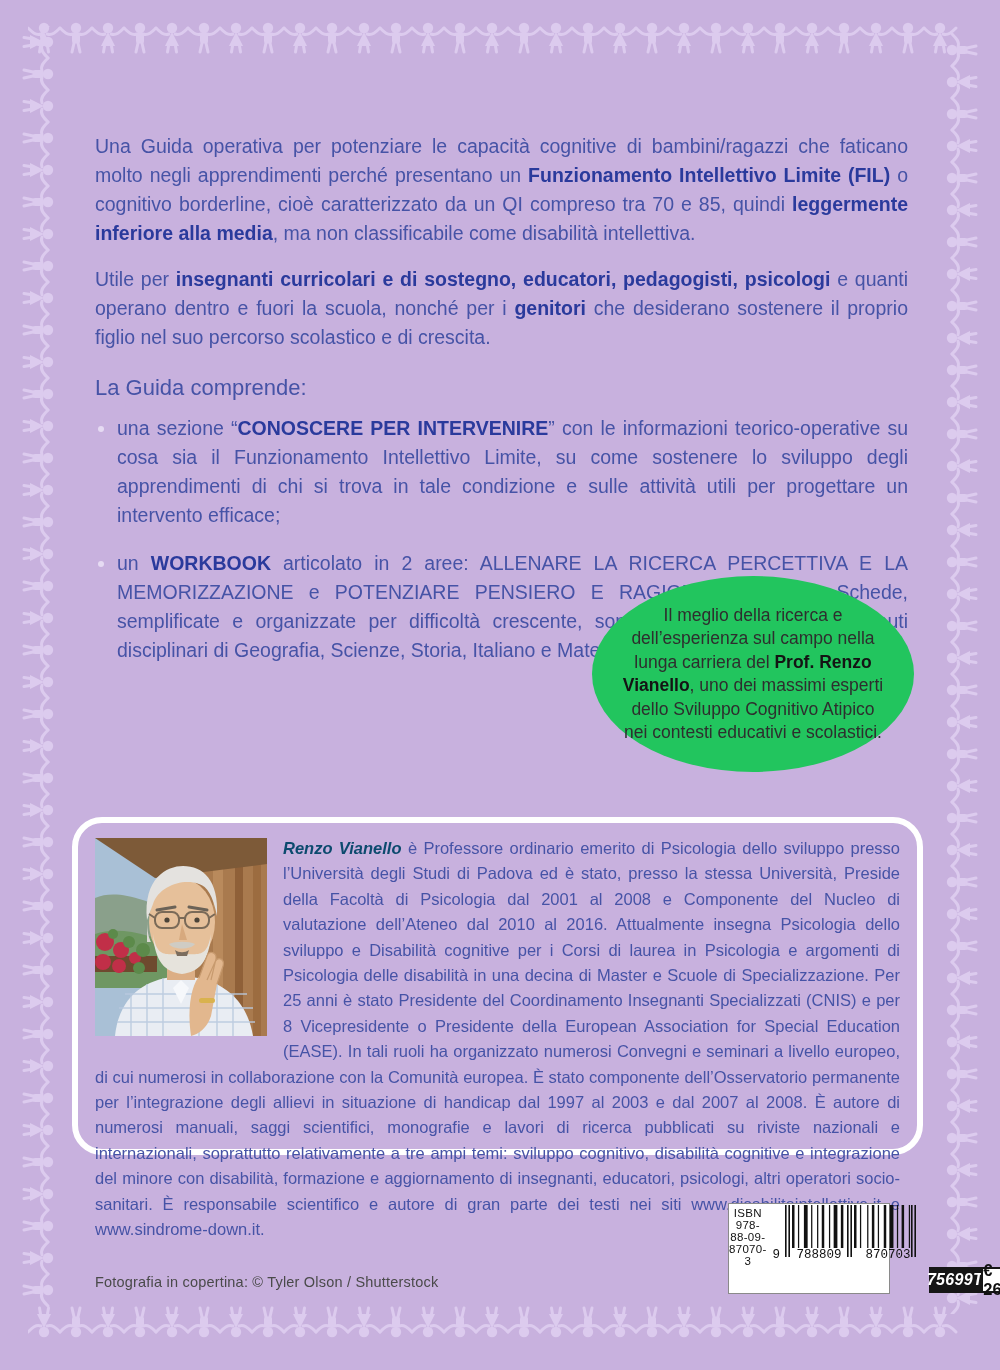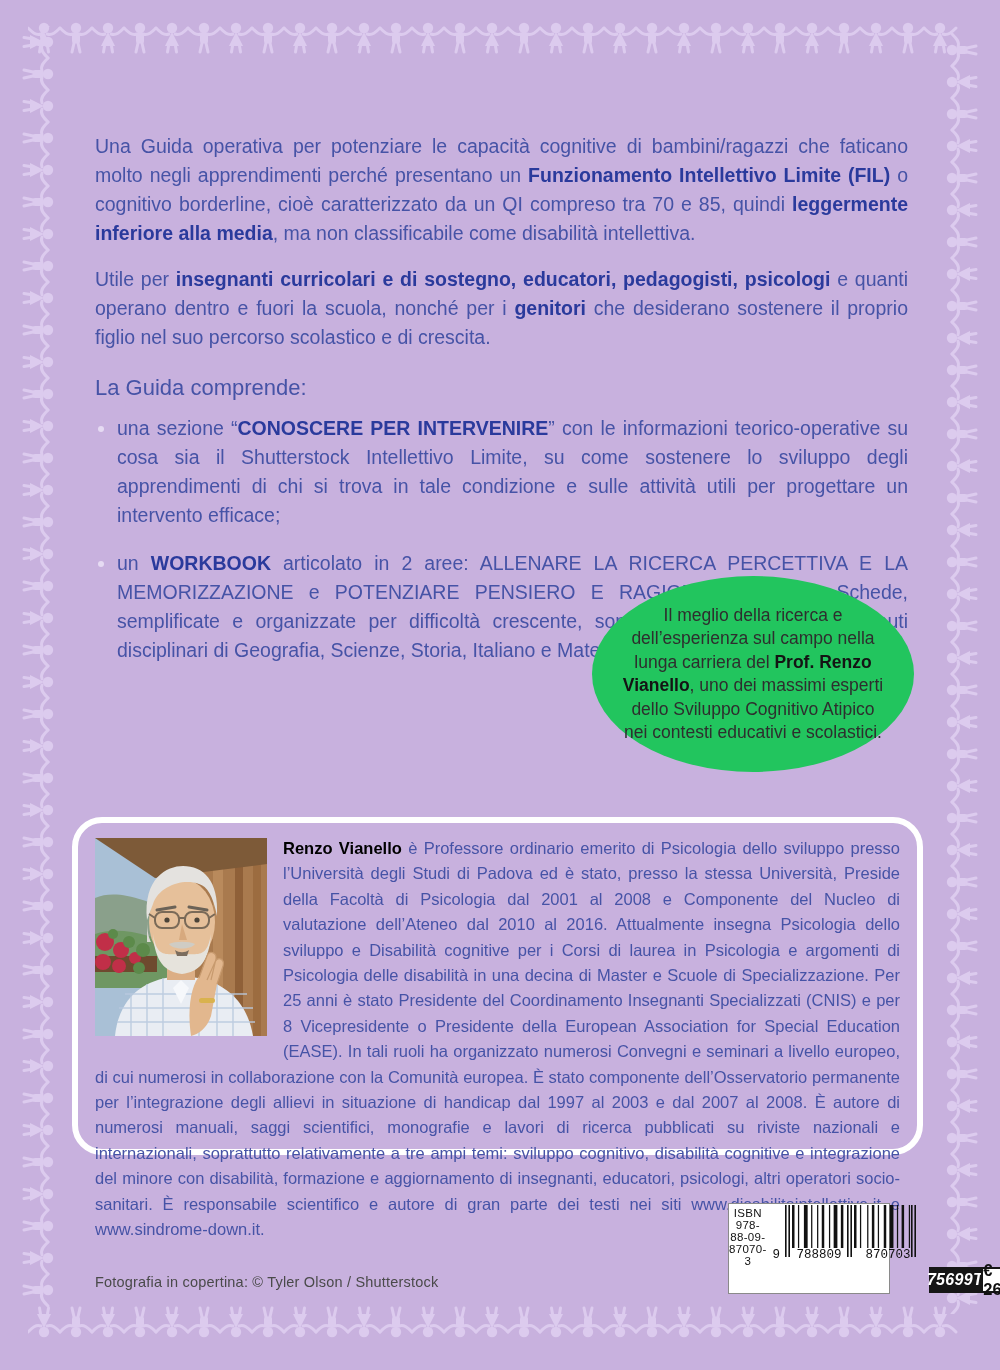--- a/index.html
+++ b/index.html
@@ -45,21 +45,21 @@
     border:6px solid #ffffff;border-radius:30px;box-sizing:border-box;
   }
   .bio-pad{padding:9px 17px 10px 17px;}
   .photo{
     float:left;width:172px;height:198px;margin:6px 16px 6px 0;
     overflow:hidden;background:#9fb4cd;
   }
   .bio-text{
     margin:4px 0 0 0;font-size:16.5px;line-height:25.4px;color:#4653a6;text-align:justify;
   }
-  .bio-text .b{color:#000000;}
+  .bio-text .b{color:#0c4a6e;font-style:italic;}
 
   
   .credit{
     position:absolute;left:95px;top:1274px;font-size:14.5px;color:#4a4a4a;letter-spacing:.2px;
   }
   .isbn-label{
     position:absolute;left:728px;top:1203px;width:162px;height:91px;
     background:#ffffff;box-sizing:border-box;border:1px solid #8a8a8a;
     display:flex;flex-direction:row;
   }
@@ -267,21 +267,21 @@
     </g>
   </svg>
 
 <div class="content">
   <p class="para"><span>Una Guida operativa per potenziare le capacità cognitive di bambini/ragazzi che faticano molto negli apprendimenti perché presentano un </span><span class="b">Funzionamento Intellettivo Limite (FIL)</span><span> o cognitivo borderline, cioè caratterizzato da un QI compreso tra 70 e 85, quindi </span><span class="b">leggermente inferiore alla media</span><span>, ma non classificabile come disabilità intellettiva.</span></p>
   <p class="para"><span>Utile per </span><span class="b">insegnanti curricolari e di sostegno, educatori, pedagogisti, psicologi</span><span> e quanti operano dentro e fuori la scuola, nonché per i </span><span class="b">genitori</span><span> che desiderano sostenere il proprio figlio nel suo percorso scolastico e di crescita.</span></p>
   <p class="lead">La Guida comprende:</p>
   <ul class="guide-list">
     <li>
       <span class="dot"></span>
-      <span class="li-text"><span>una sezione “</span><span class="b">CONOSCERE PER INTERVENIRE</span><span>” con le informazioni teorico-operative su cosa sia il Shutterstock Intellettivo Limite, su come sostenere lo sviluppo degli apprendimenti di chi si trova in tale condizione e sulle attività utili per progettare un intervento efficace;</span></span>
+      <span class="li-text"><span>una sezione “</span><span class="b">CONOSCERE PER INTERVENIRE</span><span>” con le informazioni teorico-operative su cosa sia il Funzionamento Intellettivo Limite, su come sostenere lo sviluppo degli apprendimenti di chi si trova in tale condizione e sulle attività utili per progettare un intervento efficace;</span></span>
     </li>
     <li>
       <span class="dot"></span>
       <span class="li-text"><span>un </span><span class="b">WORKBOOK</span><span> articolato in 2 aree: ALLENARE LA RICERCA PERCETTIVA E LA MEMORIZZAZIONE e POTENZIARE PENSIERO E RAGIONAMENTO. Le Schede, semplificate e organizzate per difficoltà crescente, sono contestualizzate ai contenuti disciplinari di Geografia, Scienze, Storia, Italiano e Matematica.</span></span>
     </li>
   </ul>
 </div>
 
 <div class="callout">
   <div class="callout-inner"><span>Il meglio della ricerca e dell’esperienza sul campo nella lunga carriera del </span><span class="b">Prof. Renzo Vianello</span><span>, uno dei massimi esperti dello Sviluppo Cognitivo Atipico nei contesti educativi e scolastici.</span></div>

